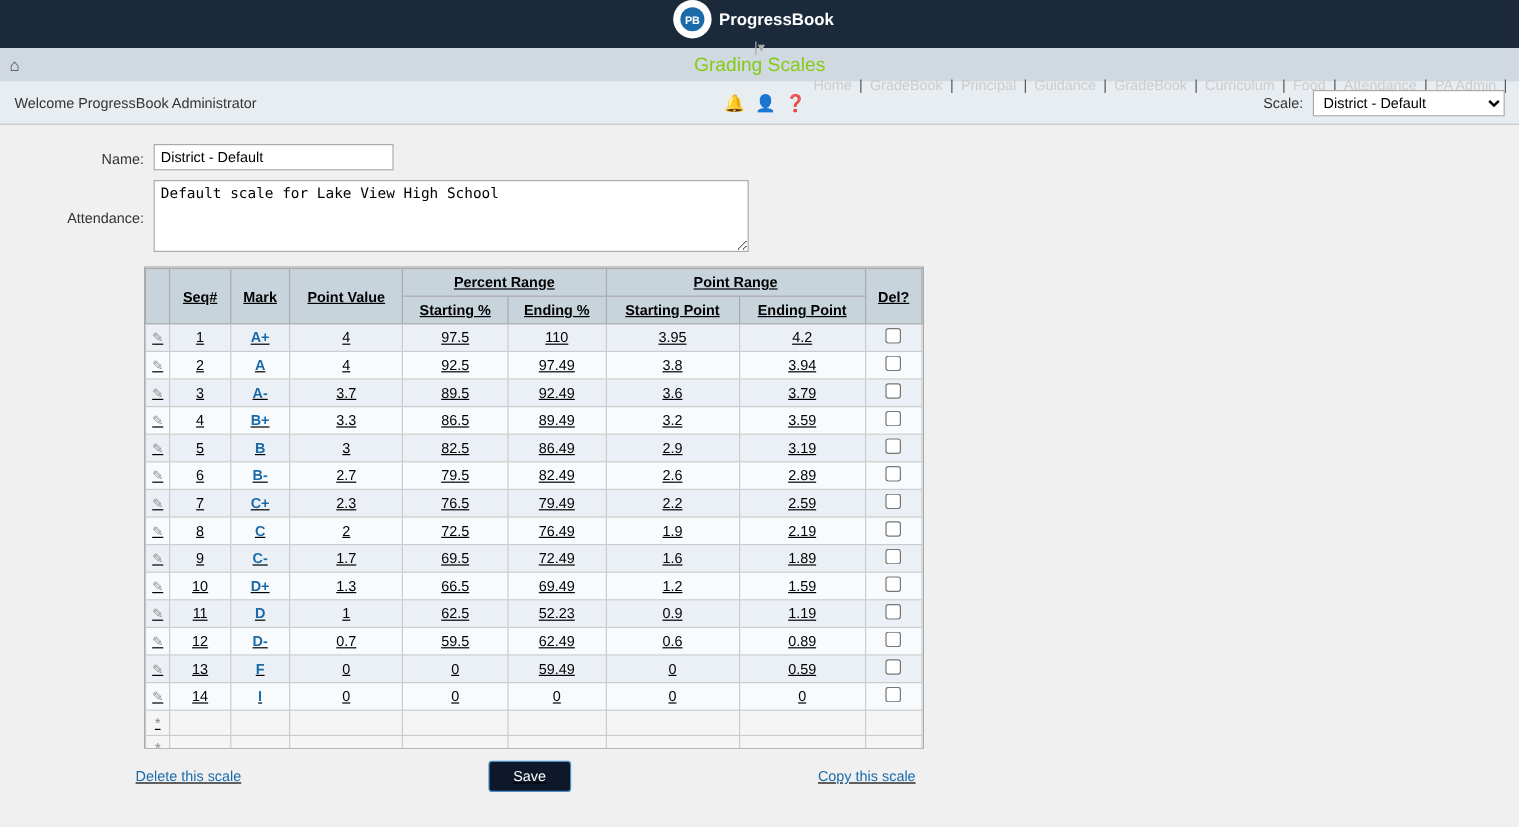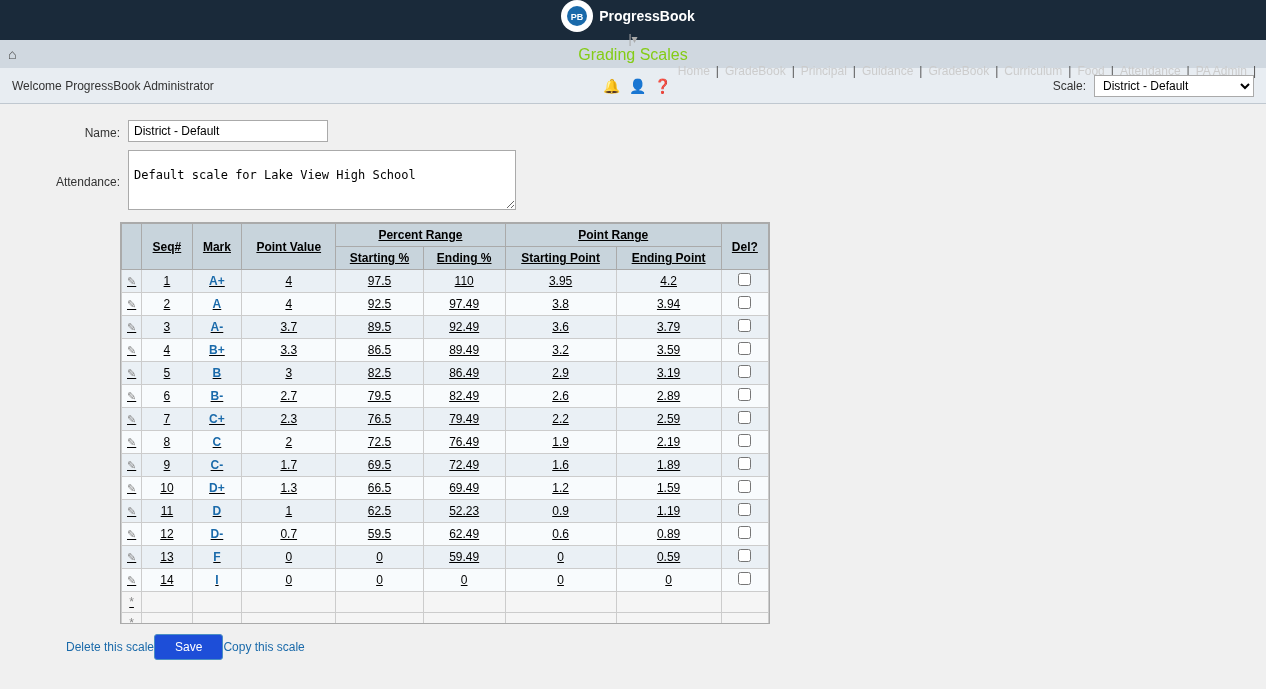--- a/index.html
+++ b/index.html
@@ -94,22 +94,22 @@
       padding-top: 4px;
       color: #333;
       font-size: 12px;
     }
     .form-row input[type="text"] {
       width: 200px; padding: 3px 5px;
       border: 1px solid #aaa;
       font-size: 12px;
     }
     .form-row textarea {
-      width: 388px; height: 60px;
-      padding: 17px 5px;
+      width: 496px; height: 60px;
+      padding: 3px 5px;
       border: 1px solid #aaa;
       font-size: 12px;
       resize: both;
     }
 
     
     .table-container {
       margin-left: 100px;
       margin-top: 12px;
       width: 650px;
@@ -160,31 +160,33 @@
     }
     table.grades tbody td input[type="checkbox"] {
       cursor: pointer;
     }
     .new-row td {
       background: #f5f5f5 !important;
     }
 
     
     .action-row {
-      margin-left: 46px;
+      margin-left: 93px;
       margin-top: 10px;
       width: 650px;
       display: flex;
       align-items: center;
+      justify-content: space-between;
+      text-decoration: underline;
     }
     .action-row a {
       color: #1a6aaa; text-decoration: none; font-size: 12px;
     }
     .action-row button {
-      background: #1d4ed8;
+      background: #0f172a;
       color: white;
       border: 1px solid #4a8fc4;
       padding: 5px 20px;
       font-size: 12px;
       cursor: pointer;
       border-radius: 3px;
     }
 
     
     .table-scroll::-webkit-scrollbar { width: 12px; }

